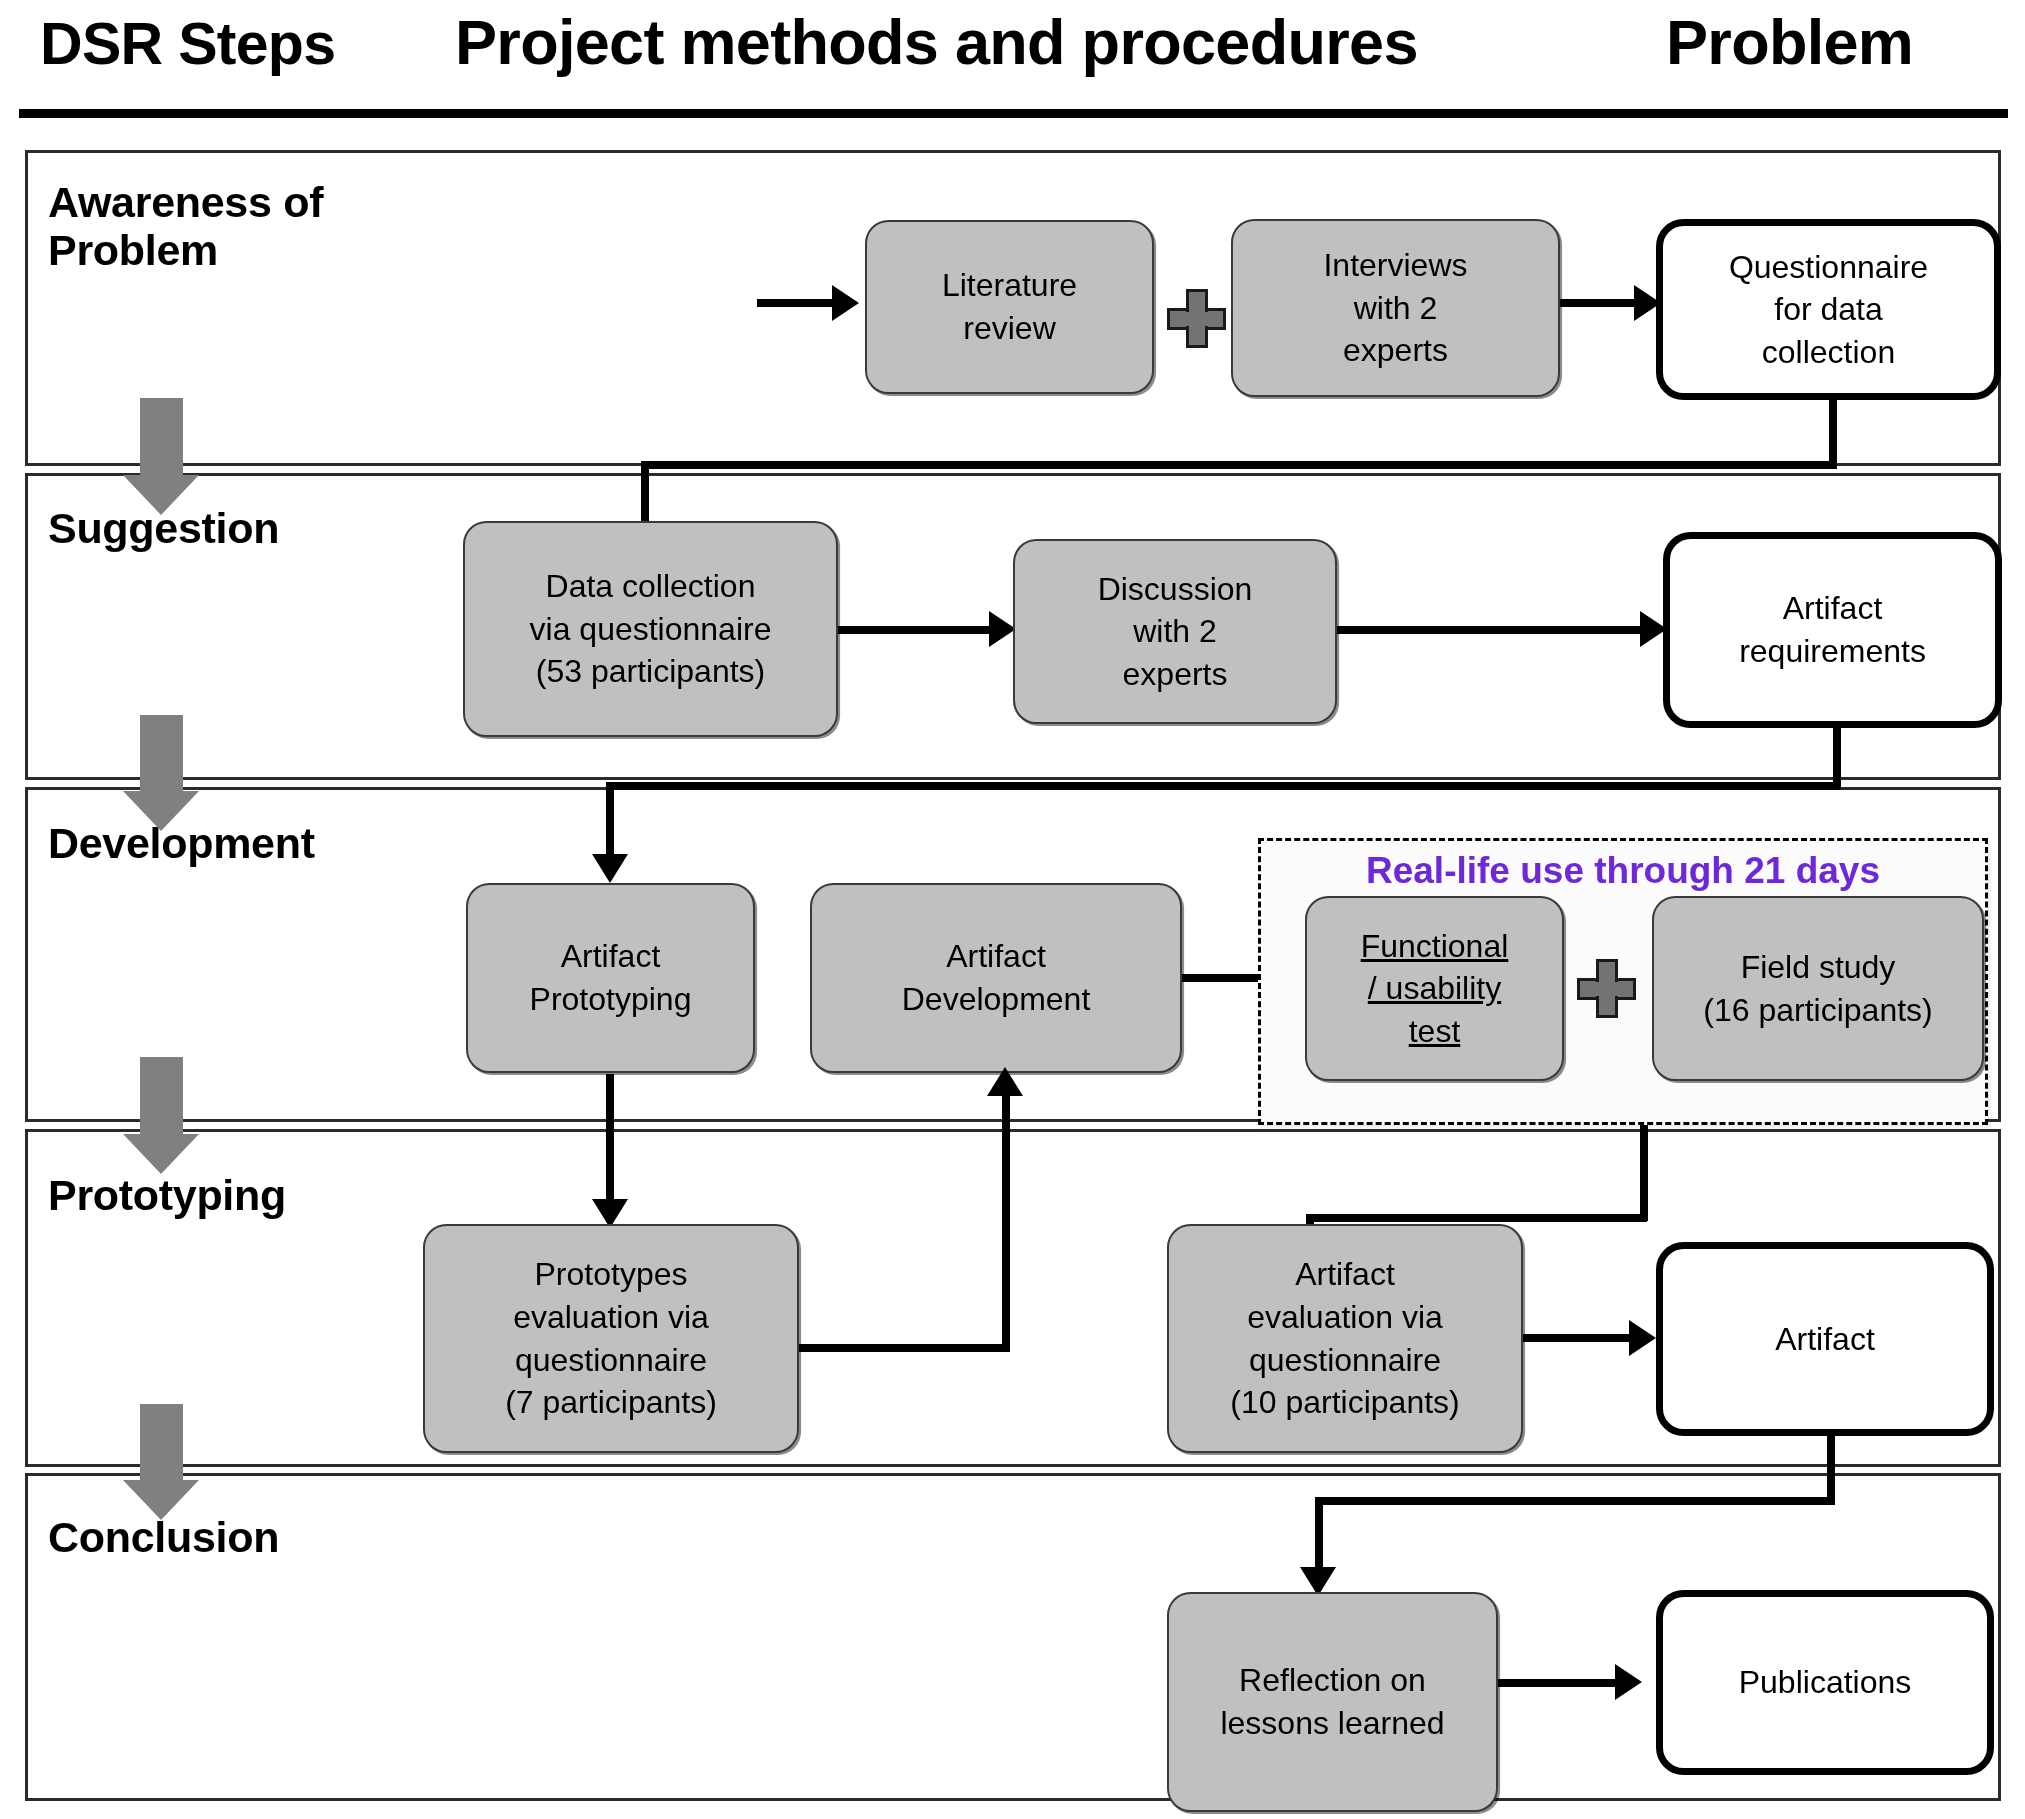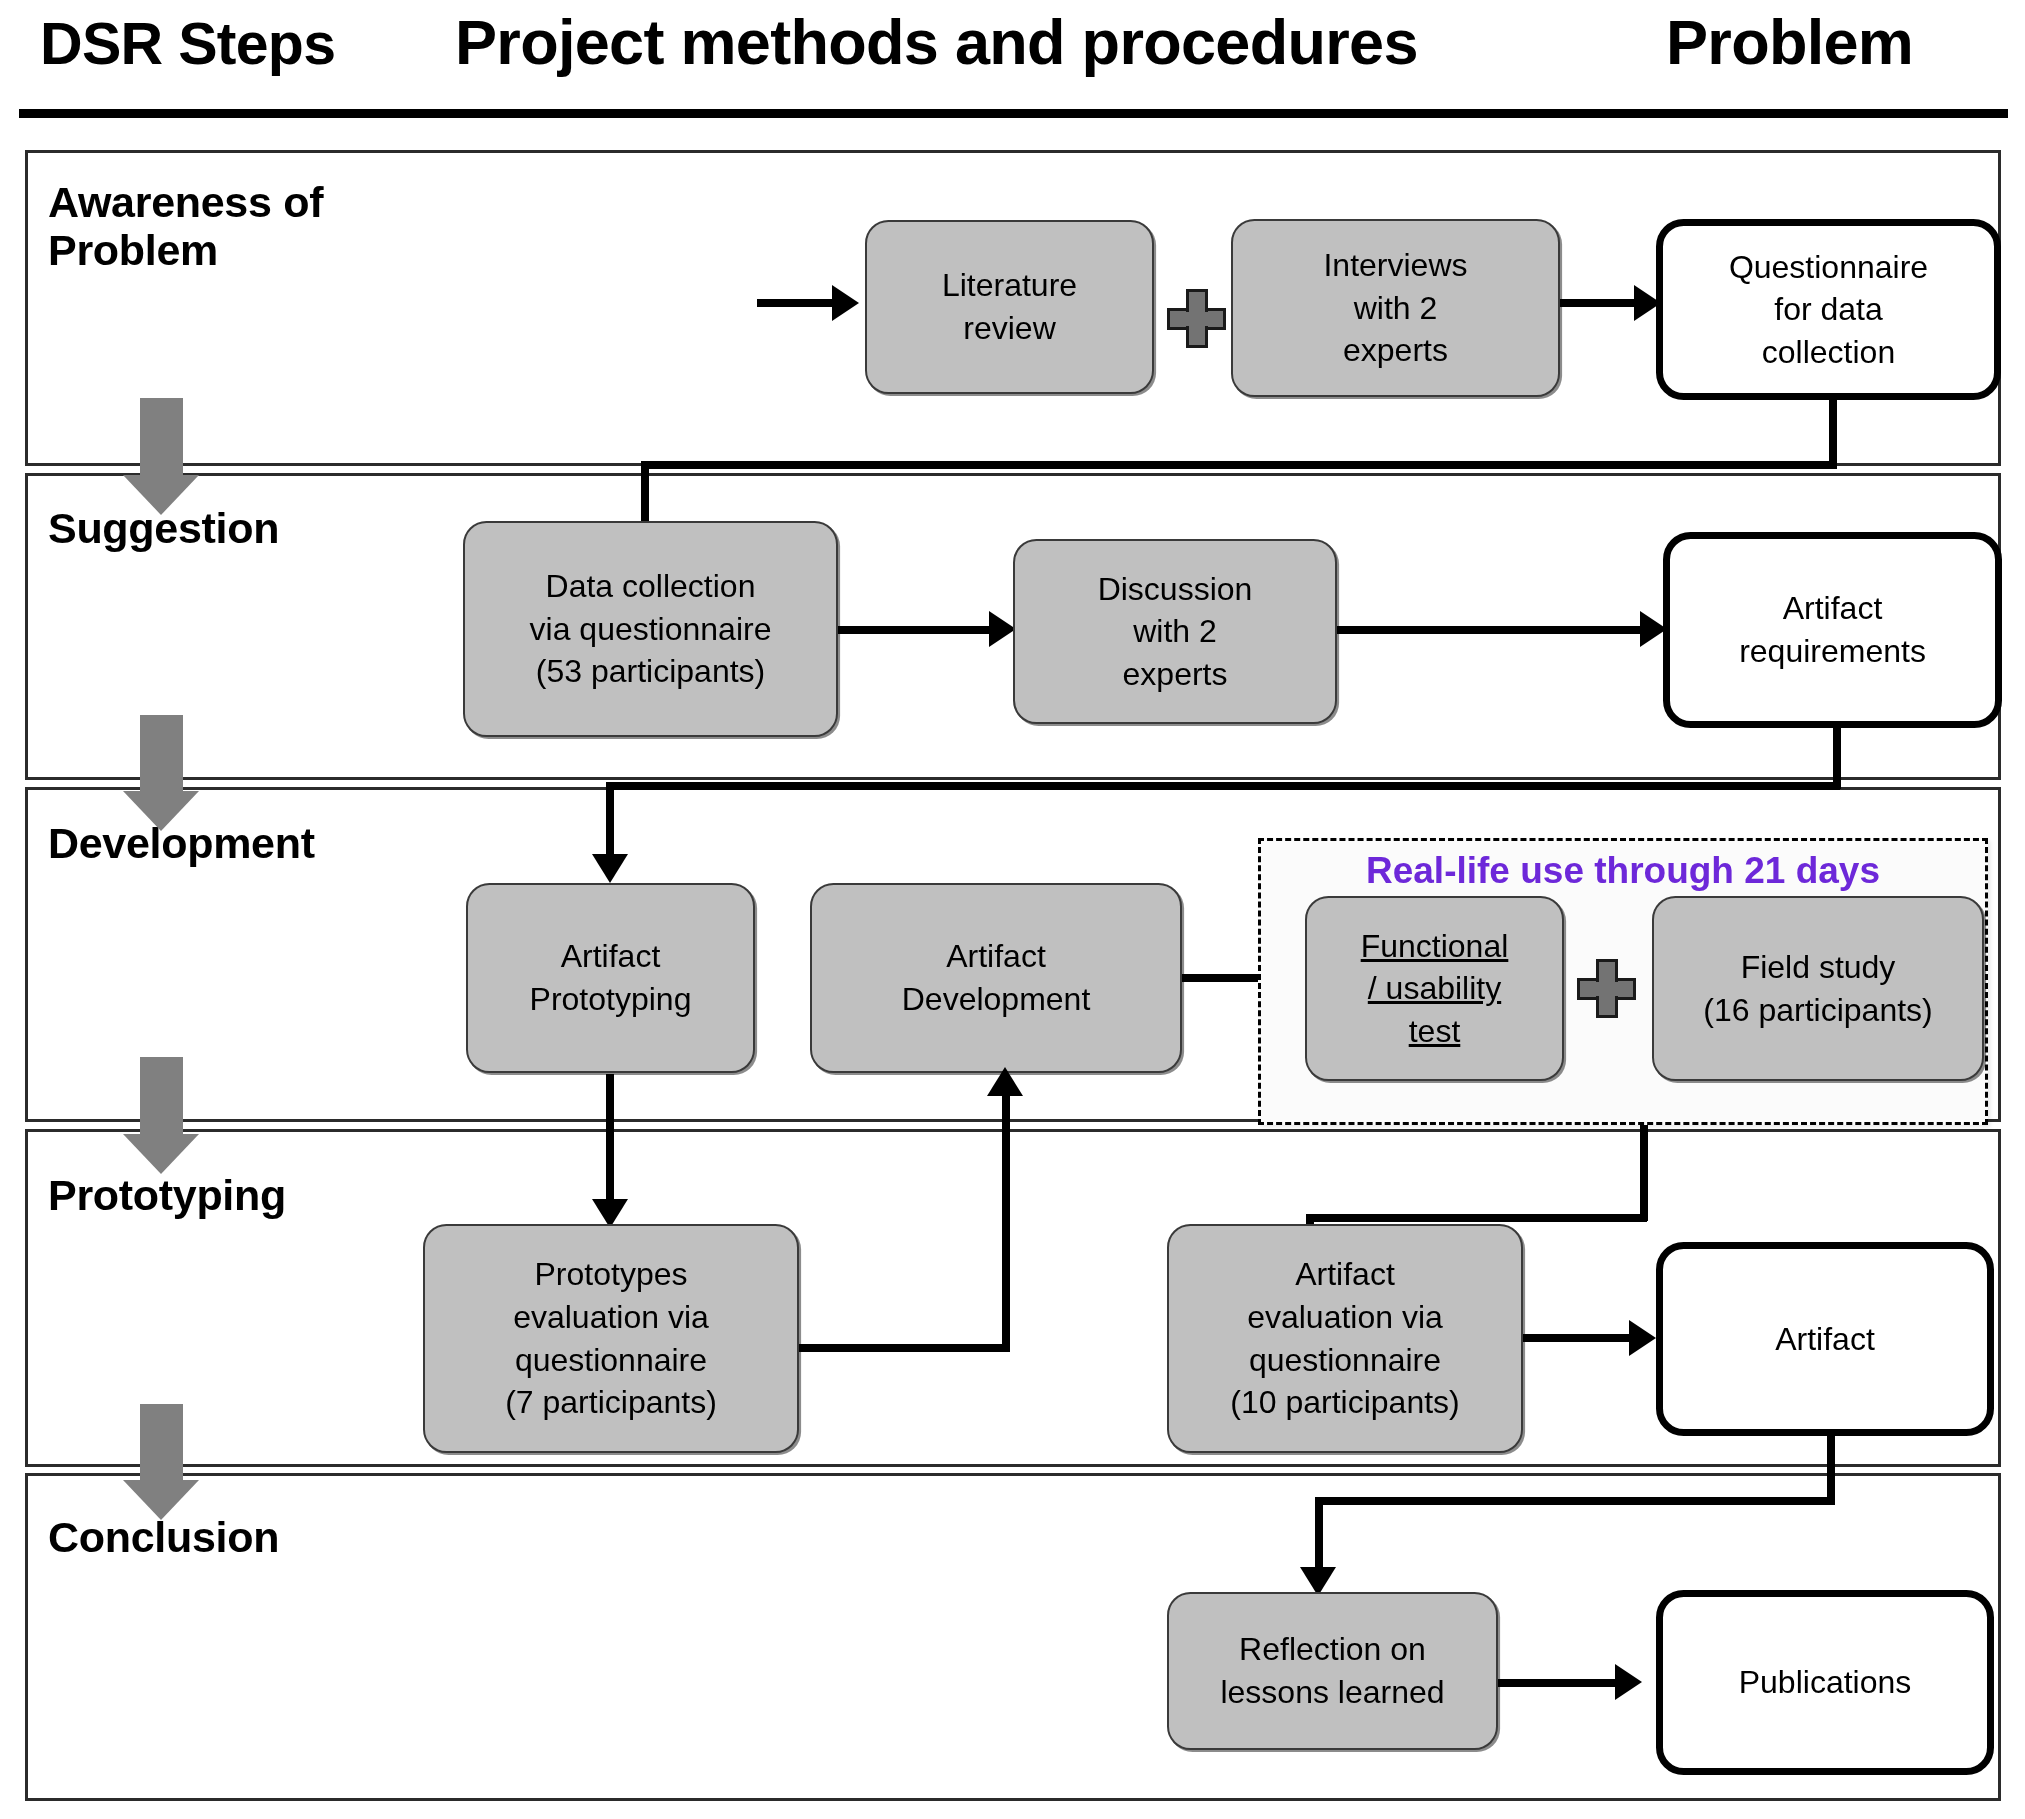--- a/index.html
+++ b/index.html
@@ -300,21 +300,21 @@
   <div class="ln h" style="left:1523px; top:1334px; width:114px;"></div>
   <div class="arw-r" style="left:1629px; top:1320px;"></div>
 
   <div class="node outcome" style="left:1656px; top:1242px; width:338px; height:194px;">Artifact</div>
 
   <div class="ln v" style="left:1827px; top:1435px; height:70px;"></div>
   <div class="ln h" style="left:1315px; top:1497px; width:520px;"></div>
   <div class="ln v" style="left:1315px; top:1497px; height:83px;"></div>
   <div class="arw-d" style="left:1300px; top:1567px;"></div>
 
-  <div class="node process" style="left:1167px; top:1592px; width:331px; height:158px;">Reflection on
+  <div class="node process" style="left:1167px; top:1592px; width:331px; height:220px;">Reflection on
 lessons learned</div>
 
   <div class="ln h" style="left:1498px; top:1679px; width:124px;"></div>
   <div class="arw-r" style="left:1615px; top:1664px;"></div>
 
   <div class="node outcome" style="left:1656px; top:1590px; width:338px; height:185px;">Publications</div>
 
 </div>
 
 

